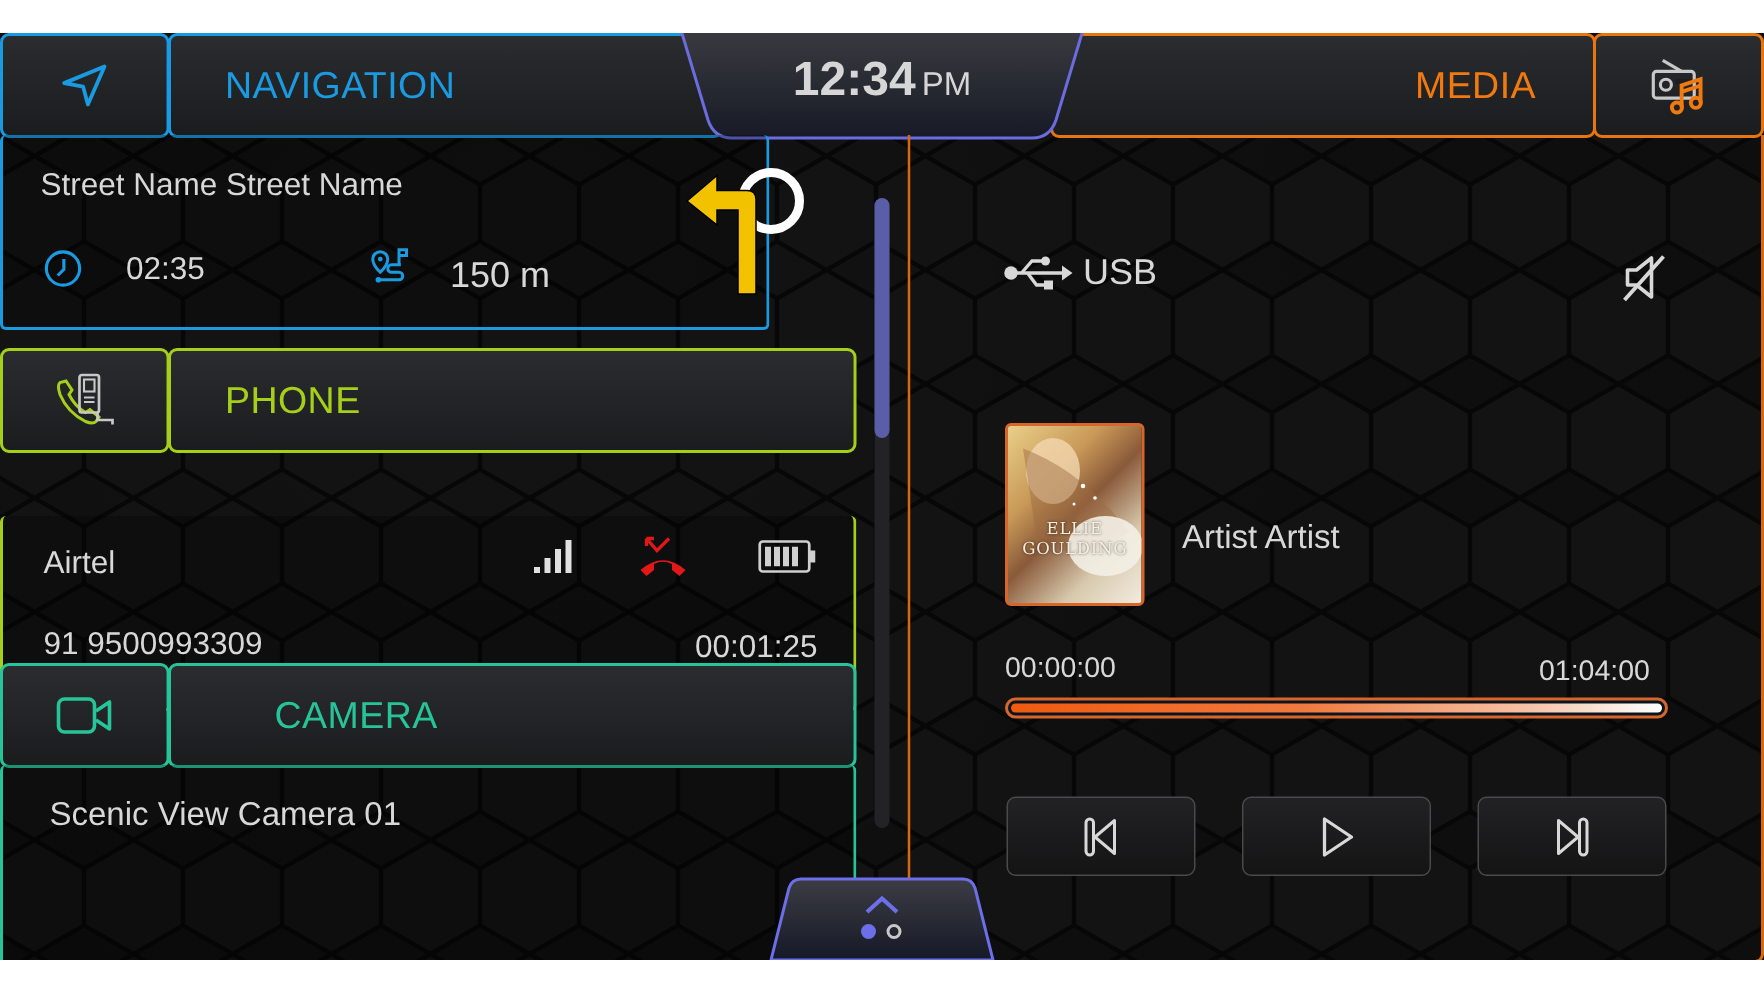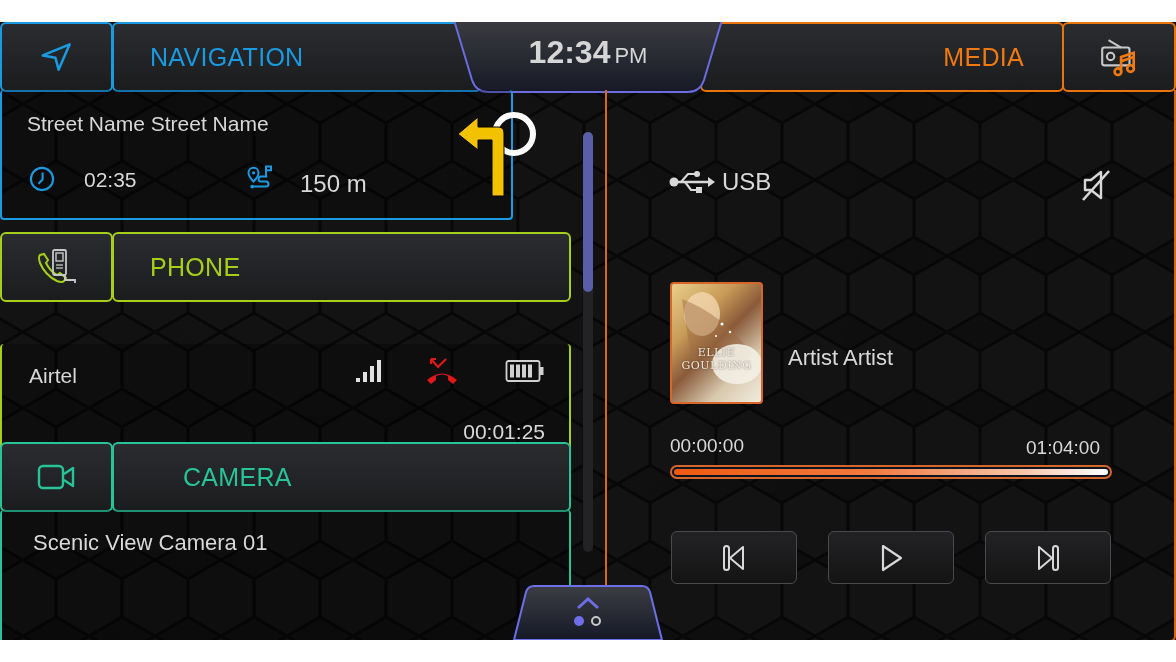--- a/index.html
+++ b/index.html
@@ -194,20 +194,21 @@
 
     <svg width="40" height="24" viewBox="0 0 40 24" style="position:absolute;left:503px;top:15px;">
       <rect x="1.5" y="2" width="33" height="20" rx="2" fill="none" stroke="#d0d0d0" stroke-width="1.8"></rect>
       <rect x="35" y="8" width="3.5" height="8" fill="#d0d0d0"></rect>
       <rect x="5" y="5.5" width="4" height="13" fill="#d0d0d0"></rect>
       <rect x="11" y="5.5" width="4" height="13" fill="#d0d0d0"></rect>
       <rect x="17" y="5.5" width="4" height="13" fill="#d0d0d0"></rect>
       <rect x="23" y="5.5" width="4" height="13" fill="#d0d0d0"></rect>
     </svg>
 
+    <span class="txt" style="left:27px;top:74px;font-size:21px;">91 9500993309</span>
     <span class="txt" style="right:24px;top:76px;font-size:21px;">00:01:25</span>
   </div>
 
   <div class="tile" style="left:0;top:420px;width:113px;height:70px;border-color:#27c49a;justify-content:center;">
     <svg width="40" height="28" viewBox="0 0 40 28">
       <rect x="2" y="3" width="24" height="22" rx="4" fill="none" stroke="#27c49a" stroke-width="2.4"></rect>
       <path d="M27 11 L36 5 V23 L27 17" fill="none" stroke="#27c49a" stroke-width="2.4" stroke-linejoin="round"></path>
     </svg>
   </div>
   <div class="tile" style="left:112px;top:420px;width:459px;height:70px;border-color:#27c49a;padding-left:31px;">

